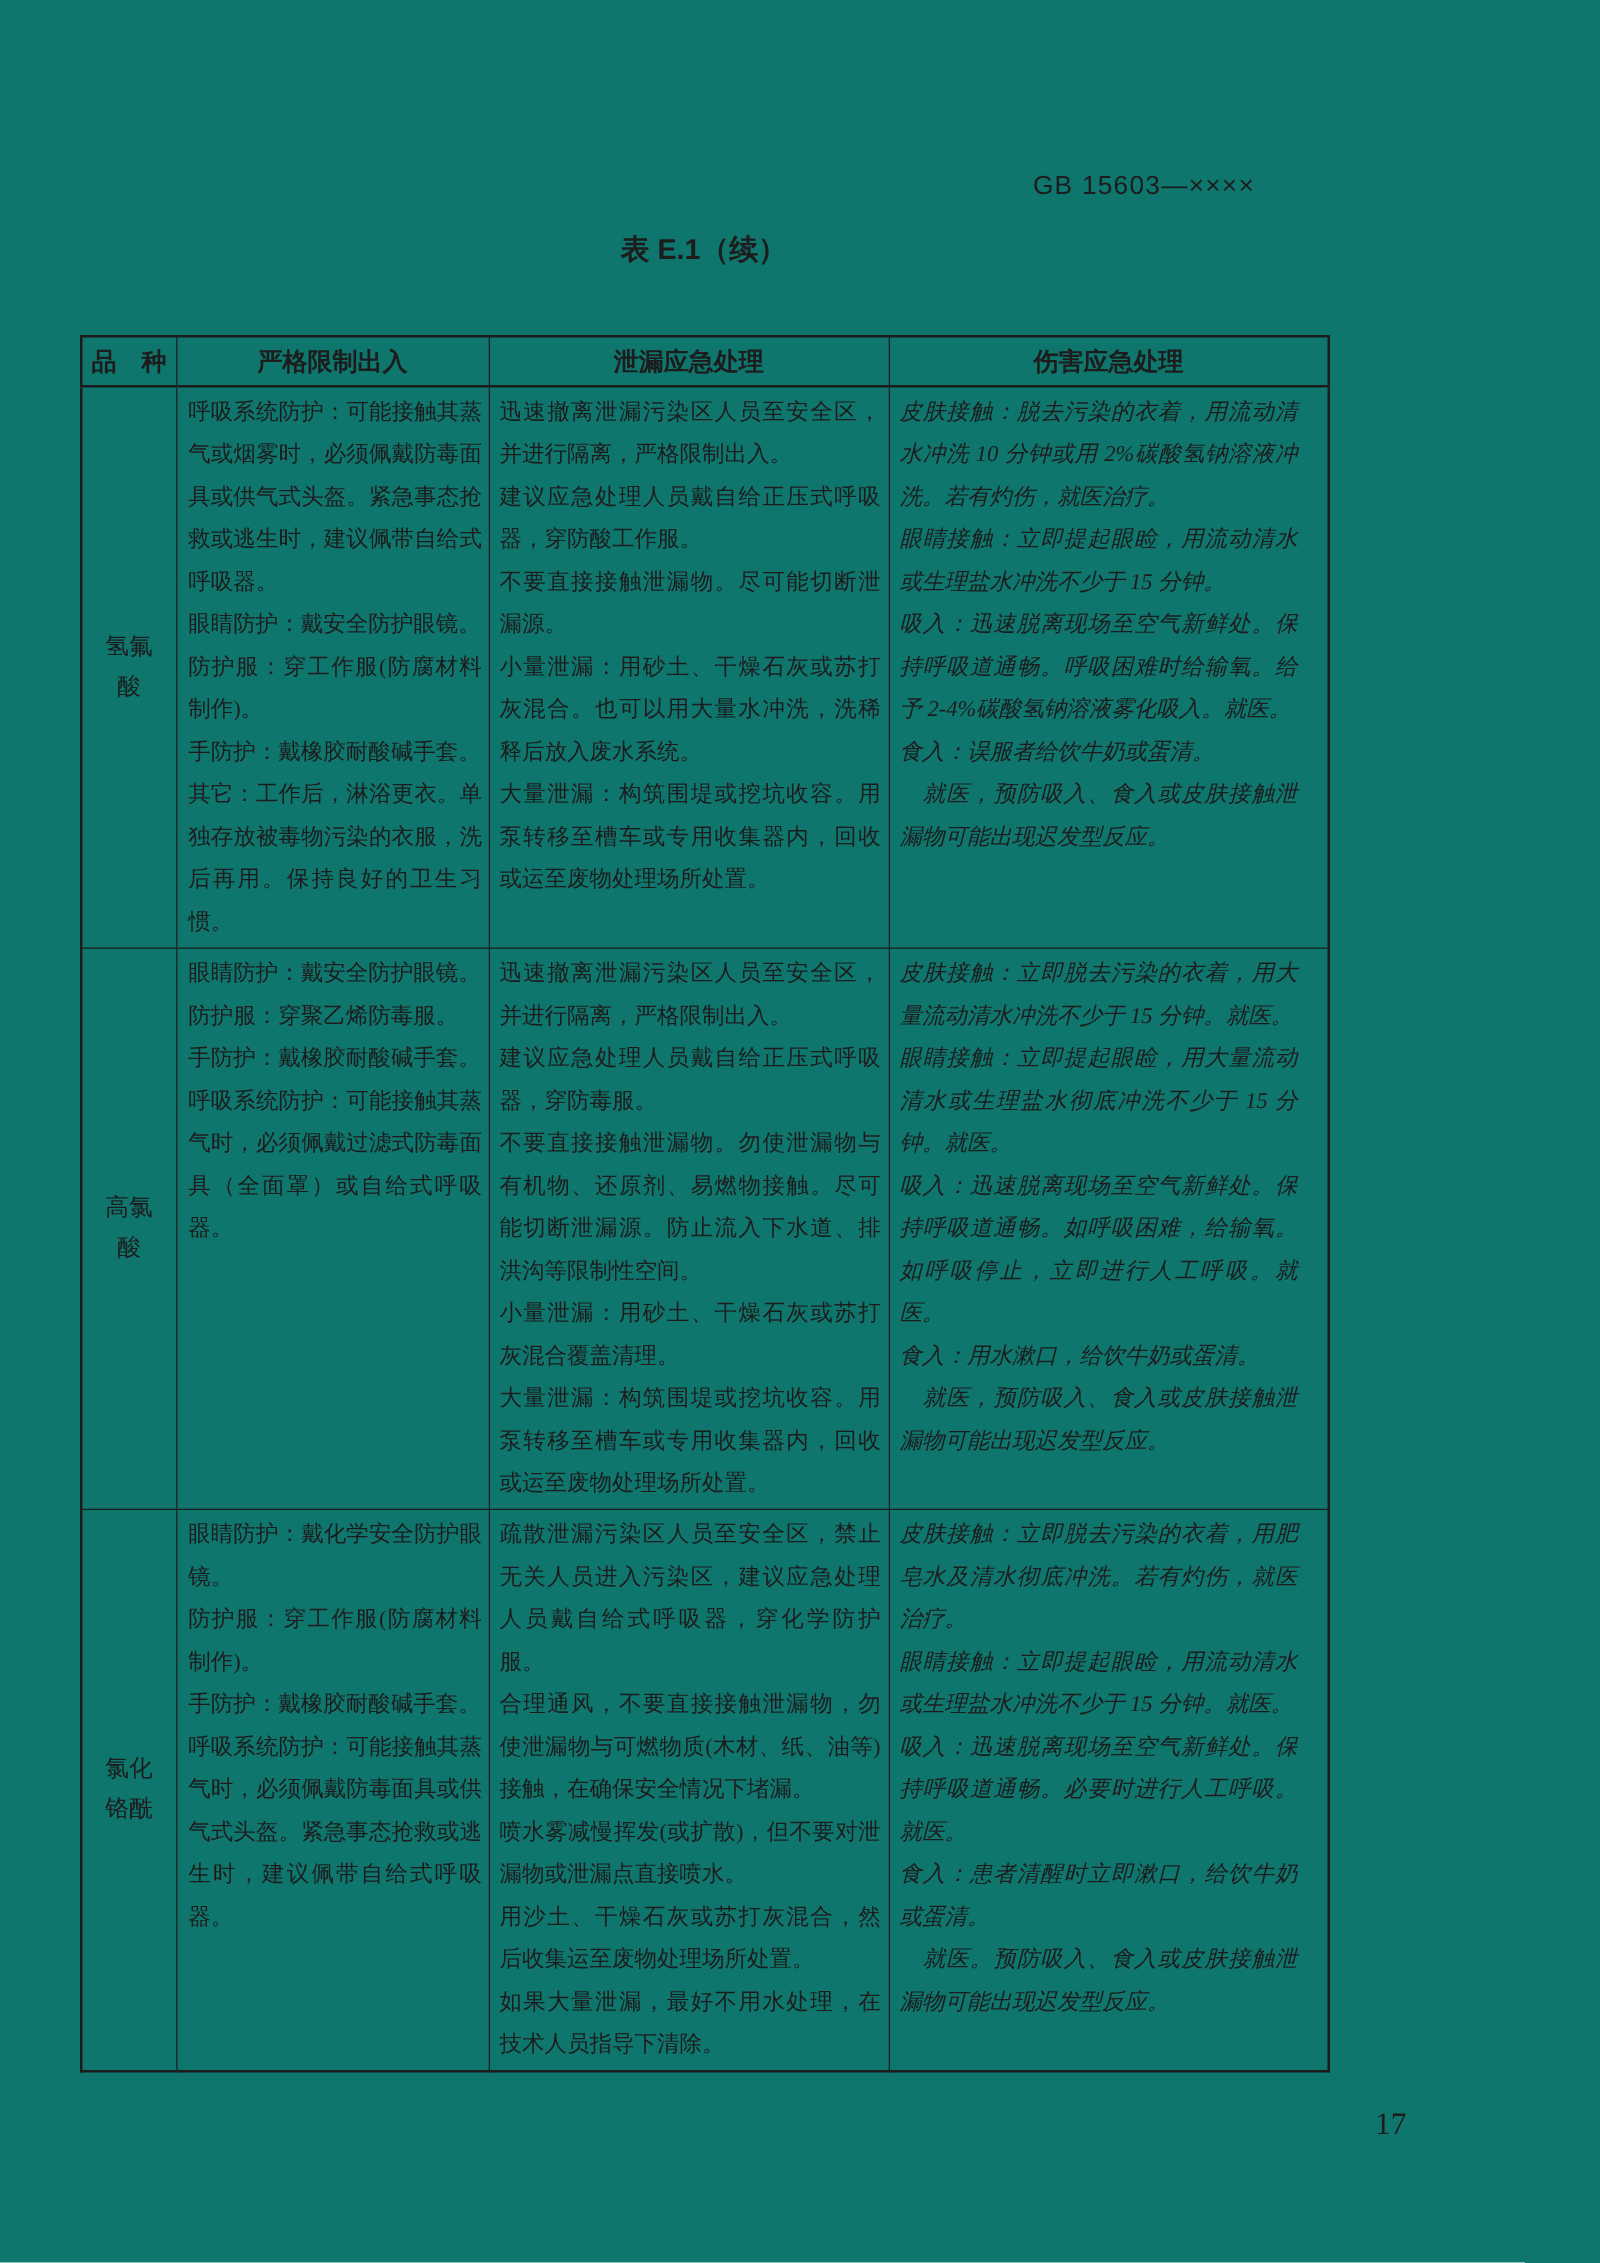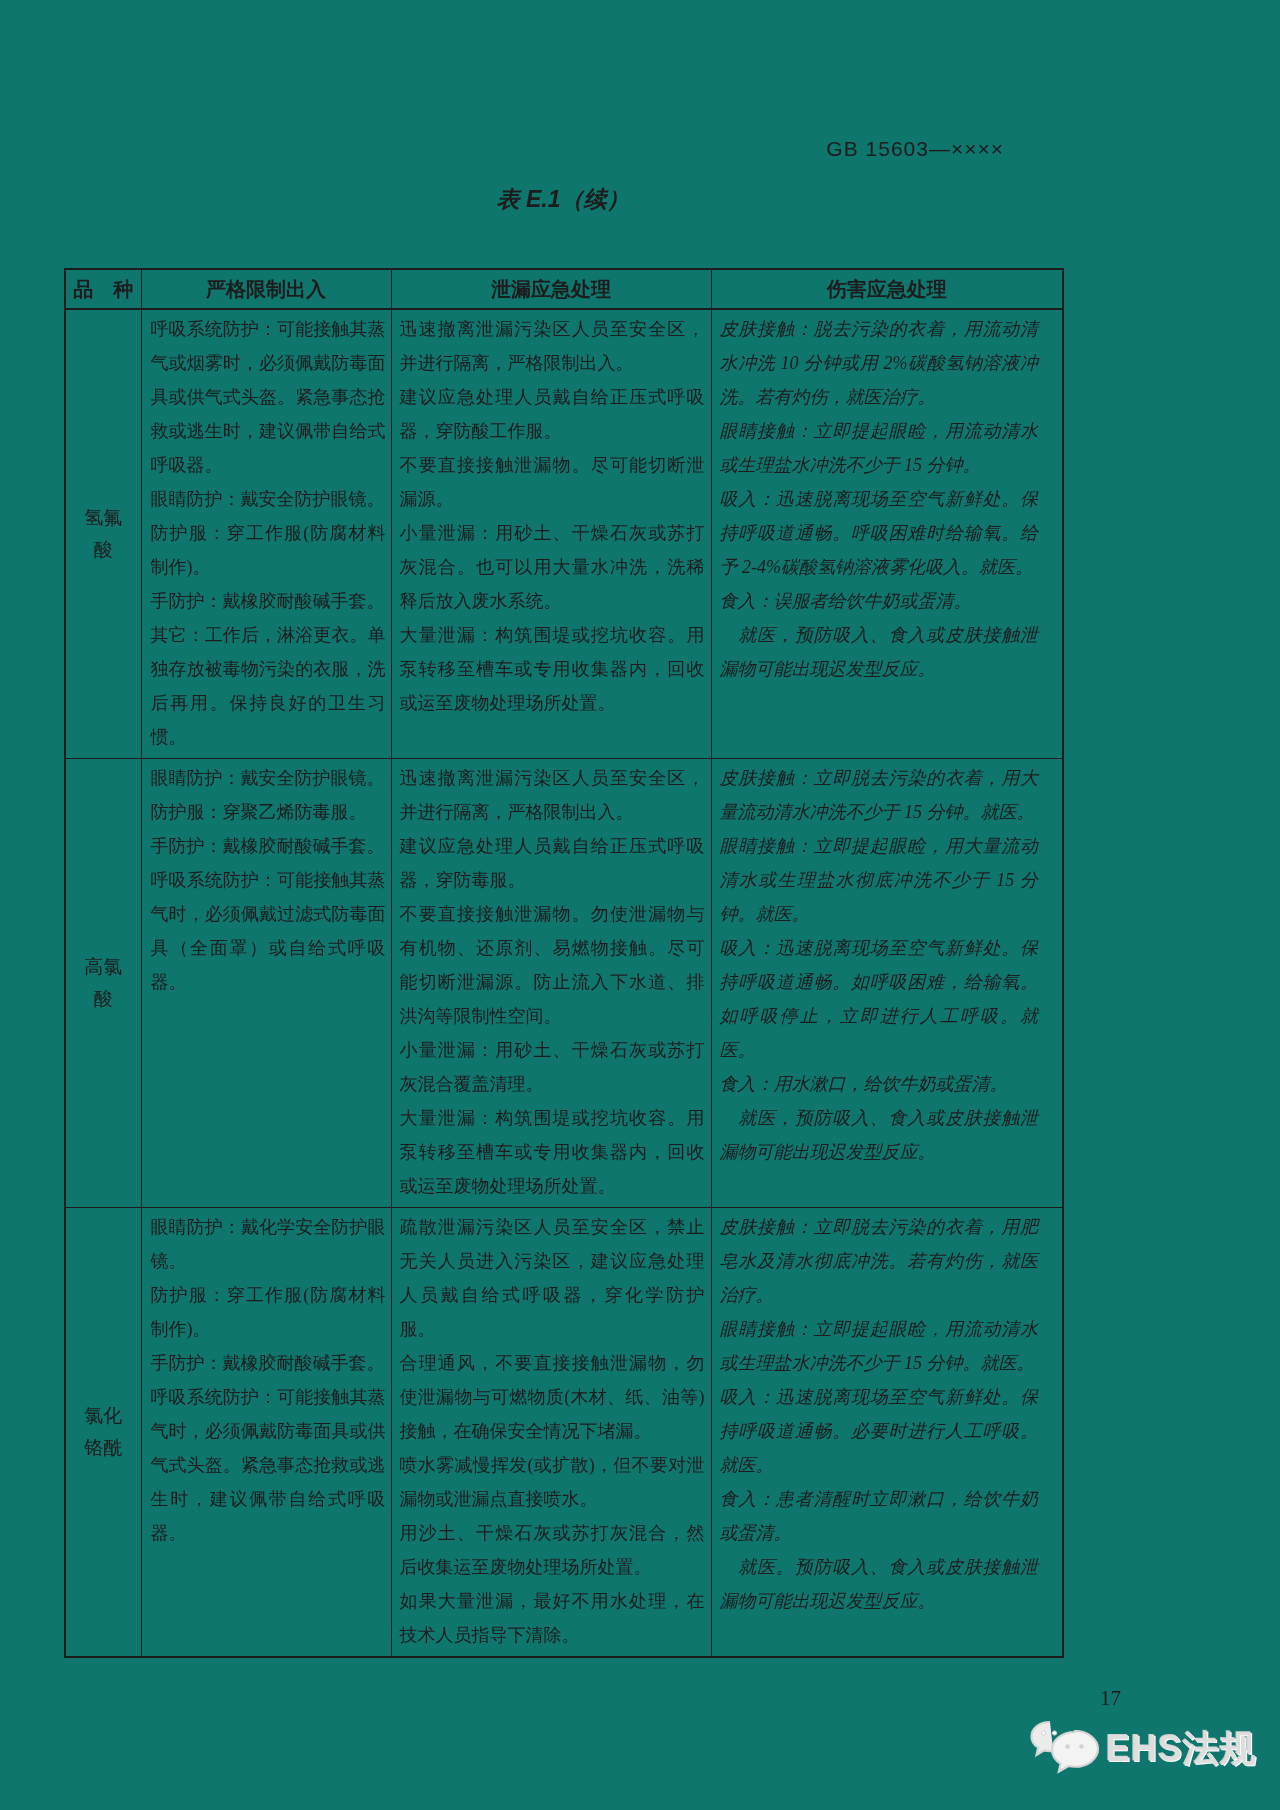--- a/index.html
+++ b/index.html
@@ -25,21 +25,20 @@
   }
   .table-title {
     position: absolute;
     top: 184px;
     left: 64px;
     width: 998px;
     text-align: center;
     font-size: 23px;
     font-weight: 600;
     font-family: "Liberation Sans", "DejaVu Sans", sans-serif;
-    font-style: italic;
   }
   table.etable {
     position: absolute;
     top: 268px;
     left: 64px;
     width: 998px;
     border-collapse: collapse;
     table-layout: fixed;
     border: 2px solid #1c1c1c;
   }
@@ -71,21 +70,21 @@
     line-height: 34px;
     padding: 2px 5px 4px 9px;
   }
   td.col-leak    { padding: 2px 6px 4px 8px; }
   td.col-injury  { padding: 2px 24px 4px 8px; font-style: italic; }
   .para { text-align: justify; }
   .page-number {
     position: absolute;
     top: 1686px;
     left: 1100px;
-    font-size: 21px;
+    font-size: 25px;
     color: #1c1c1c;
   }
   .watermark {
     position: absolute;
     top: 1718px;
     left: 1028px;
     display: flex;
     align-items: center;
     gap: 4px;
   }
@@ -194,25 +193,14 @@
             <div class="para">吸入：迅速脱离现场至空气新鲜处。保持呼吸道通畅。必要时进行人工呼吸。就医。</div>
             <div class="para">食入：患者清醒时立即漱口，给饮牛奶或蛋清。</div>
             <div class="para">　就医。预防吸入、食入或皮肤接触泄漏物可能出现迟发型反应。</div>
           </td>
         </tr>
       </tbody>
   </table>
 
   <div class="page-number">17</div>
 
-  <div class="watermark">
-    <svg width="74" height="62" viewBox="0 0 74 62">
-      <path d="M22 4 C11 4 3.5 10.5 3.5 18.5 c0 4.6 2.6 8.6 6.6 11.2 L8.5 37 l7.8-4.6 c1.8 .5 3.7 .7 5.7 .7 1.1 0 2.2 -.1 3.2 -.25" fill="#ececec" stroke="#d6d6d6" stroke-width="2.2"></path>
-      <circle cx="15.5" cy="15" r="2.1" fill="#ffffff" stroke="#d6d6d6" stroke-width="1"></circle>
-      <circle cx="26.5" cy="15" r="2.1" fill="#ffffff" stroke="#d6d6d6" stroke-width="1"></circle>
-      <path d="M47 14 c-12.7 0-23 8-23 17.8 0 5.7 3.4 10.7 8.6 13.9 L30.8 53.5 l9.8-5.5 c2.1 .5 4.2 .75 6.4 .75 12.7 0 23-8 23-17.9 0-9.8-10.3-17.85-23-17.85 z" fill="#f3f3f3" stroke="#d6d6d6" stroke-width="2.2"></path>
-      <circle cx="39.5" cy="28.5" r="2.3" fill="#d2d2d2"></circle>
-      <circle cx="53.5" cy="28.5" r="2.3" fill="#d2d2d2"></circle>
-    </svg>
-    <span class="wm-text">EHS法规</span>
-  </div>
 
 </div>
 
 </body></html>

